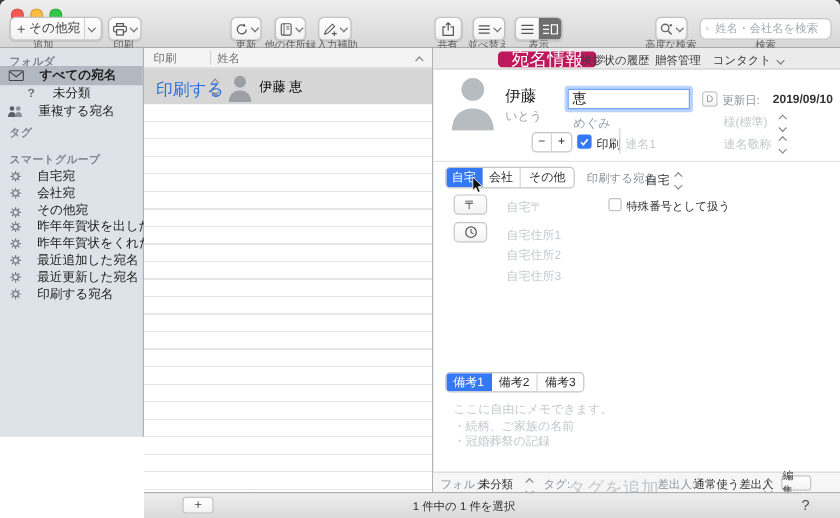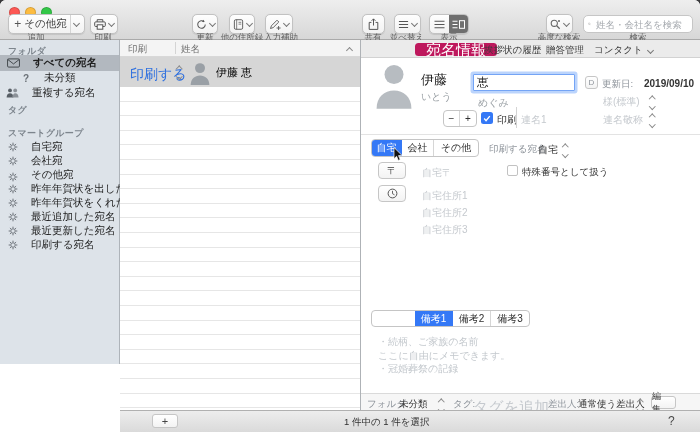--- a/index.html
+++ b/index.html
@@ -390,28 +390,28 @@
     <span class="abs mini-btn" style="left:17px;top:145px;width:28px;height:17px;">
       <svg width="11" height="11" viewBox="0 0 11 11">
           <circle cx="5.5" cy="5.5" r="4.4" fill="none" stroke="#555"></circle>
           <path d="M5.5 2.8v2.9l2 1.1" fill="none" stroke="#555" stroke-width=".9"></path>
         </svg>
     </span>
     <span class="abs fph" style="left:61px;top:149px;">自宅住所1</span>
     <span class="abs fph" style="left:61px;top:166px;">自宅住所2</span>
     <span class="abs fph" style="left:61px;top:183px;">自宅住所3</span>
 
-    <div class="abs seg" style="left:10px;top:270px;height:17px;padding-left:43px;">
+    <div class="abs seg" style="left:10px;top:270px;height:17px;">
       <div class="on" style="width:38px;">備考1</div>
       <div style="width:38px;">備考2</div>
       <div style="width:38px;">備考3</div>
     </div>
     <div class="abs" style="left:17px;top:295px;font-size:10px;line-height:13.5px;color:#c3c8cd;">
+      <div>ここに自由にメモできます。</div>
       <div>・続柄、ご家族の名前</div>
-      <div>ここに自由にメモできます。</div>
       <div>・冠婚葬祭の記録</div>
     </div>
 
     <div id="dfooter">
       <span class="abs flabel" style="left:6px;top:4px;">フォルダ:</span>
       <span class="abs fval" style="left:38px;top:4px;">未分類</span>
       <span class="abs stepper" style="left:78px;top:5.5px;">
           <i class="cvu"></i>
           <i class="cv"></i>
         </span>

